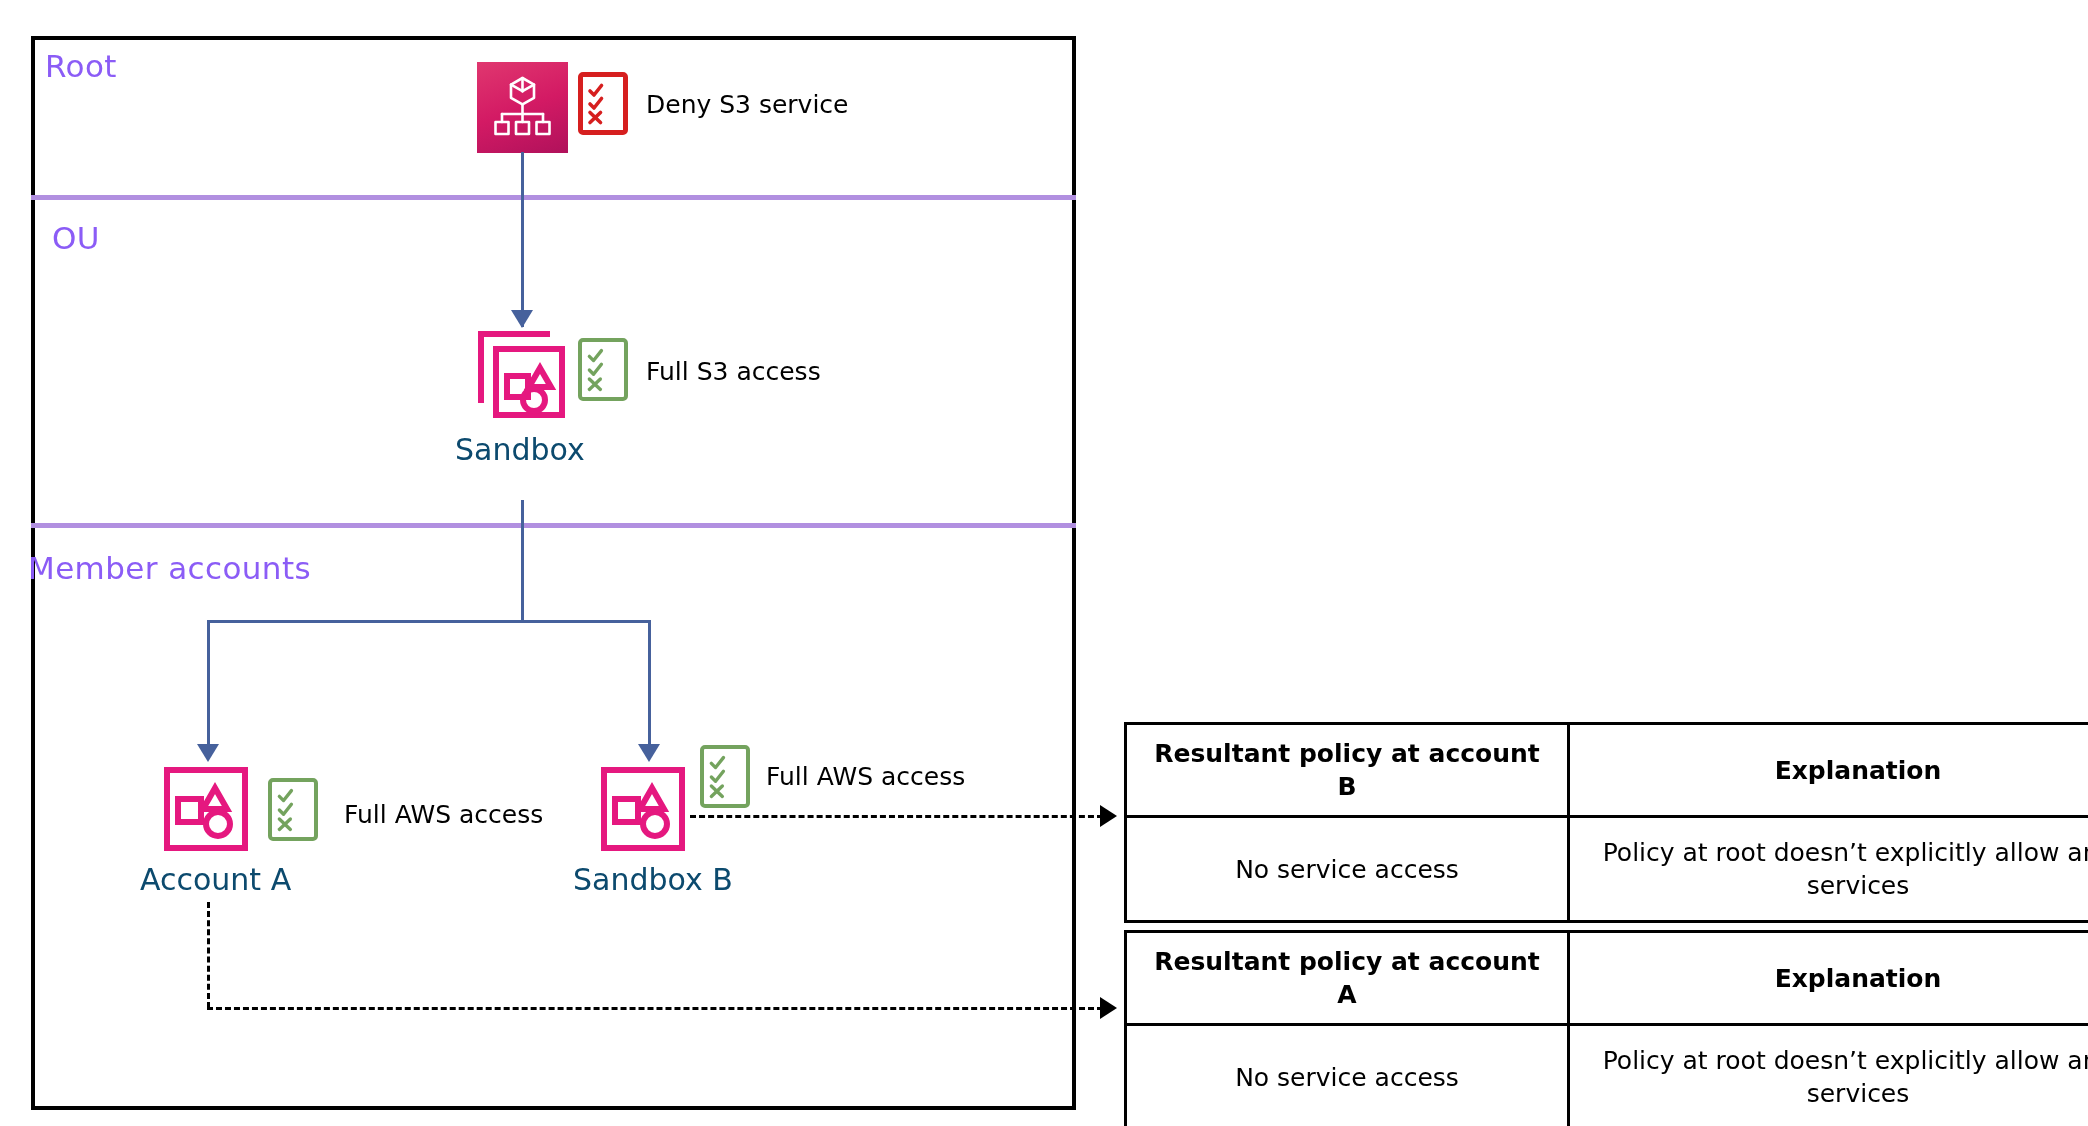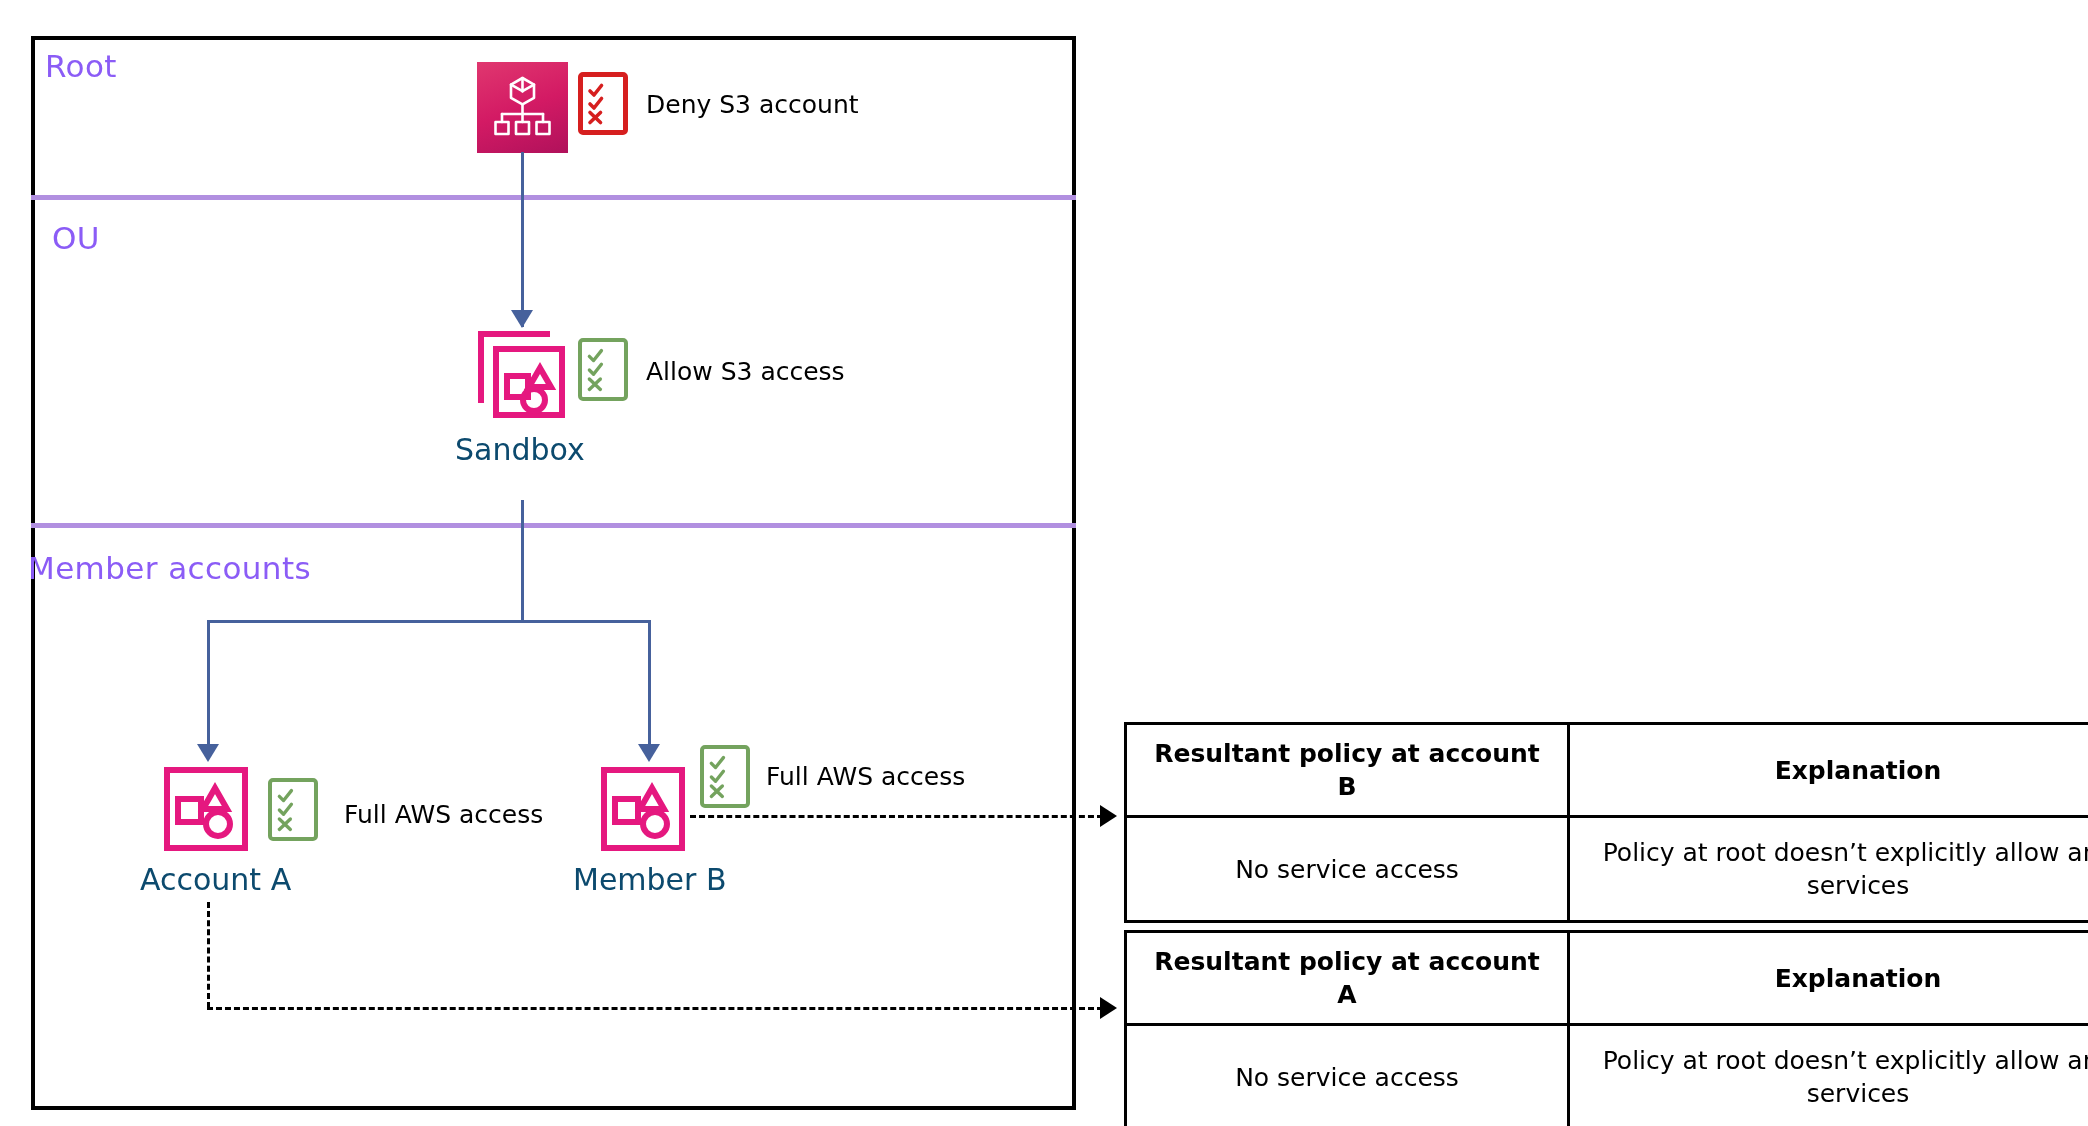--- a/index.html
+++ b/index.html
@@ -229,21 +229,21 @@
 <div class="checklist red cl-root">
   <svg viewBox="0 0 40 52" xmlns="http://www.w3.org/2000/svg">
     <g fill="none" stroke="#d61f1f" stroke-width="3.6" stroke-linecap="round" stroke-linejoin="round">
       <path d="M7 13.5 L11 17.5 L18.5 8"></path>
       <path d="M7 26.5 L11 30.5 L18.5 21"></path>
       <path d="M7 35 L17.5 45"></path>
       <path d="M17.5 35 L7 45"></path>
     </g>
   </svg>
 </div>
-<div class="policy-caption cap-root">Deny S3 account</div>
+<div class="policy-caption cap-root">Deny S3 service</div>
 
 <div class="node-icon ou-icon">
   <svg viewBox="0 0 100 92" xmlns="http://www.w3.org/2000/svg">
     <g fill="none" stroke="#e5187f" stroke-width="6" stroke-linejoin="miter" stroke-linecap="square">
       <path d="M11 72 L11 6 L77 6"></path>
       <rect x="26" y="21" width="66" height="66"></rect>
       <rect x="37" y="48" width="21" height="21"></rect>
       <path d="M70 40 L81 59 L59 59 Z"></path>
       <circle cx="64" cy="72" r="11"></circle>
     </g>
@@ -252,21 +252,21 @@
 <div class="checklist green cl-ou">
   <svg viewBox="0 0 40 52" xmlns="http://www.w3.org/2000/svg">
     <g fill="none" stroke="#74a35e" stroke-width="3.2" stroke-linecap="round" stroke-linejoin="round">
       <path d="M7 13.5 L11 17.5 L18.5 8"></path>
       <path d="M7 26.5 L11 30.5 L18.5 21"></path>
       <path d="M7 35 L17.5 45"></path>
       <path d="M17.5 35 L7 45"></path>
     </g>
   </svg>
 </div>
-<div class="policy-caption cap-ou">Allow S3 access</div>
+<div class="policy-caption cap-ou">Full S3 access</div>
 <div class="node-label lbl-sandbox">Sandbox</div>
 
 <div class="node-icon acct-a-icon">
   <svg viewBox="0 0 86 86" xmlns="http://www.w3.org/2000/svg">
     <g fill="none" stroke="#e5187f" stroke-width="6" stroke-linejoin="miter" stroke-linecap="square">
       <rect x="4" y="4" width="78" height="78"></rect>
       <rect x="15" y="33" width="23" height="23"></rect>
       <path d="M52 22 L64 43 L40 43 Z"></path>
       <circle cx="55" cy="58" r="12"></circle>
     </g>
@@ -299,21 +299,21 @@
   <svg viewBox="0 0 40 52" xmlns="http://www.w3.org/2000/svg">
     <g fill="none" stroke="#74a35e" stroke-width="3.2" stroke-linecap="round" stroke-linejoin="round">
       <path d="M7 13.5 L11 17.5 L18.5 8"></path>
       <path d="M7 26.5 L11 30.5 L18.5 21"></path>
       <path d="M7 35 L17.5 45"></path>
       <path d="M17.5 35 L7 45"></path>
     </g>
   </svg>
 </div>
 <div class="policy-caption cap-b">Full AWS access</div>
-<div class="node-label lbl-acct-b">Member B</div>
+<div class="node-label lbl-acct-b">Sandbox B</div>
 
 <div class="conn v conn-root-v"></div>
 <div class="arrowhead ah-root"></div>
 <div class="conn v conn-ou-v"></div>
 <div class="conn h conn-branch-h"></div>
 <div class="conn v conn-a-v"></div>
 <div class="arrowhead ah-a"></div>
 <div class="conn v conn-b-v"></div>
 <div class="arrowhead ah-b"></div>
 

